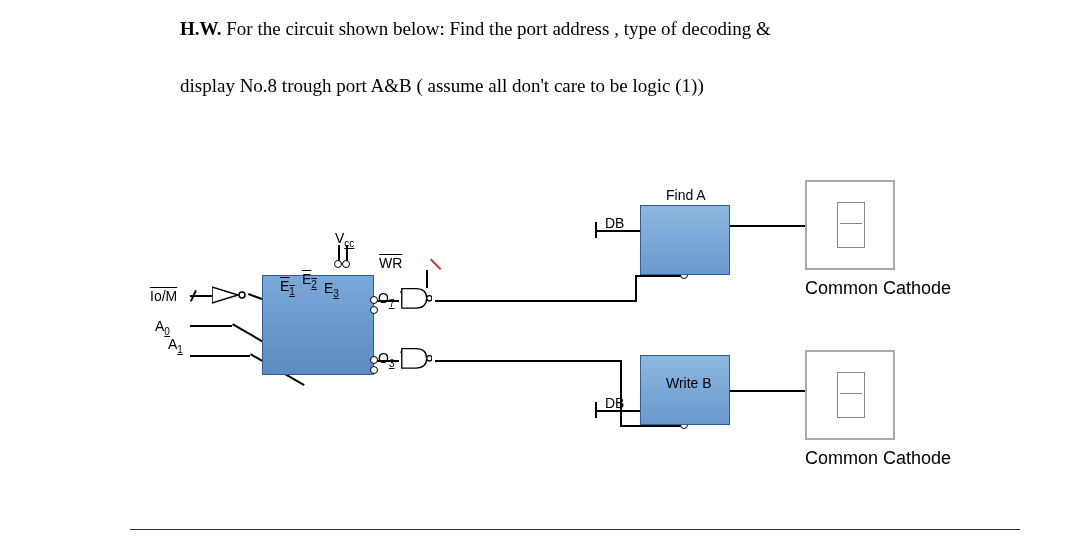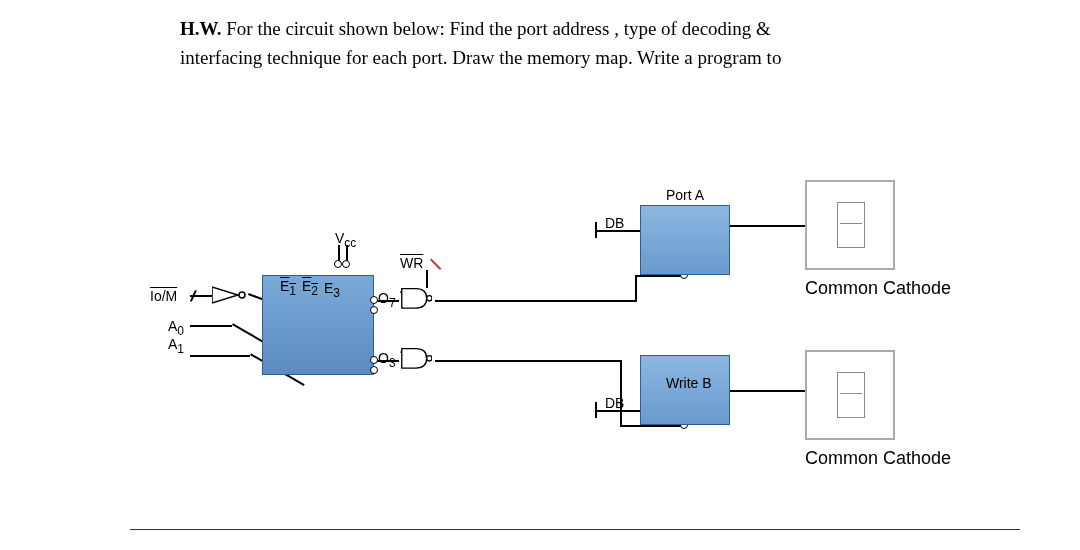--- a/index.html
+++ b/index.html
@@ -26,21 +26,21 @@
       width: 1080px; 
       height: 360px;
     }
     
     
     .input-lbl {
       position: absolute;
       font-size: 14px;
       font-family: Arial, sans-serif;
     }
-    .sub { font-size: 12px; vertical-align: sub; }
+    .sub { font-size: 10px; vertical-align: sub; text-decoration: underline; }
     
     
     .hline { position: absolute; background: #000; height: 2px; }
     .vline { position: absolute; background: #000; width: 2px; }
     
     
     .notgate {
       position: absolute;
       width: 40px; height: 20px;
     }
@@ -124,30 +124,31 @@
       transform-origin: top left;
     }
   </style>
 </head>
 <body>
 
 <div class="content">
   <p class="problem-text">
     <span class="hw-label">H.W.</span>
     <span>For the circuit shown below: Find the port address , type of decoding &amp;</span><br>
-    <span>interfacing technique for each port. Draw the memory map. Write a program to</span><br>
+    <br>
+    <span>display No.8 trough port A&amp;B ( assume all don't care to be logic (1))</span>
   </p>
 </div>
 
 <div class="diagram">
 
   <div class="input-lbl" style="top:128px; left:150px;">
     <span class="overline">Io/M</span>
   </div>
-  <div class="input-lbl" style="top:158px; left:168px;">
+  <div class="input-lbl" style="top:158px; left:155px;">
     <span>A</span><span class="sub">0</span>
   </div>
   <div class="input-lbl" style="top:176px; left:168px;">
     <span>A</span><span class="sub">1</span>
   </div>
 
   <div class="hline" style="top:135px; left:190px; width:22px;"></div>
   <div class="hline" style="top:165px; left:190px; width:42px;"></div>
   <div class="hline" style="top:195px; left:190px; width:60px;"></div>
 
@@ -170,28 +171,28 @@
   <div class="vline" style="top:85px; left:338px; height:18px;"></div>
   <div class="vline" style="top:85px; left:346px; height:18px;"></div>
   <div class="bubble" style="top:100px; left:334px;"></div>
   <div class="bubble" style="top:100px; left:342px;"></div>
 
   <div class="decoder" style="top:115px; left:262px; width:112px; height:100px;"></div>
 
   <div class="input-lbl overline" style="top:118px; left:280px;">
     <span>E</span><span class="sub">1</span>
   </div>
-  <div class="input-lbl overline" style="top:118px; left:302px;">
+  <div class="input-lbl overline" style="top:111px; left:302px;">
     <span>E</span><span class="sub">2</span>
   </div>
   <div class="input-lbl" style="top:120px; left:324px;">
     <span>E</span><span class="sub">3</span>
   </div>
 
-  <div class="input-lbl overline" style="top:95px; left:400px;">
+  <div class="input-lbl overline" style="top:95px; left:379px;">
     <span>WR</span>
   </div>
   <div class="vline" style="top:110px; left:426px; height:18px;"></div>
   <div class="inclined" style="top:100px; left:430px; height:14px; transform:rotate(-45deg); background:#c73a3a;"></div>
 
   <div class="input-lbl" style="top:130px; left:378px;">
     <span>O</span><span class="sub">7</span>
   </div>
   <div class="hline" style="top:140px; left:375px; width:24px;"></div>
   <div class="bubble" style="top:136px; left:370px;"></div>
@@ -225,21 +226,21 @@
   <div class="vline" style="top:115px; left:635px; height:27px;"></div>
   <div class="hline" style="top:115px; left:635px; width:50px;"></div>
   <div class="bubble" style="top:111px; left:680px;"></div>
 
   <div class="hline" style="top:200px; left:435px; width:185px;"></div>
   <div class="vline" style="top:200px; left:620px; height:65px;"></div>
   <div class="hline" style="top:265px; left:620px; width:65px;"></div>
   <div class="bubble" style="top:261px; left:680px;"></div>
 
   <div class="port-block" style="top:45px; left:640px;"></div>
-  <div class="port-lbl" style="top:27px; left:666px;">Port A</div>
+  <div class="port-lbl" style="top:27px; left:666px;">Find A</div>
   <div class="input-lbl" style="top:55px; left:605px;">DB</div>
   <div class="hline" style="top:70px; left:595px; width:45px;"></div>
   <div class="vline" style="top:62px; left:595px; height:16px;"></div>
 
   <div class="port-block" style="top:195px; left:640px;"></div>
   <div class="port-lbl" style="top:215px; left:666px;">Write B</div>
   <div class="input-lbl" style="top:235px; left:605px;">DB</div>
   <div class="hline" style="top:250px; left:595px; width:45px;"></div>
   <div class="vline" style="top:242px; left:595px; height:16px;"></div>
 

